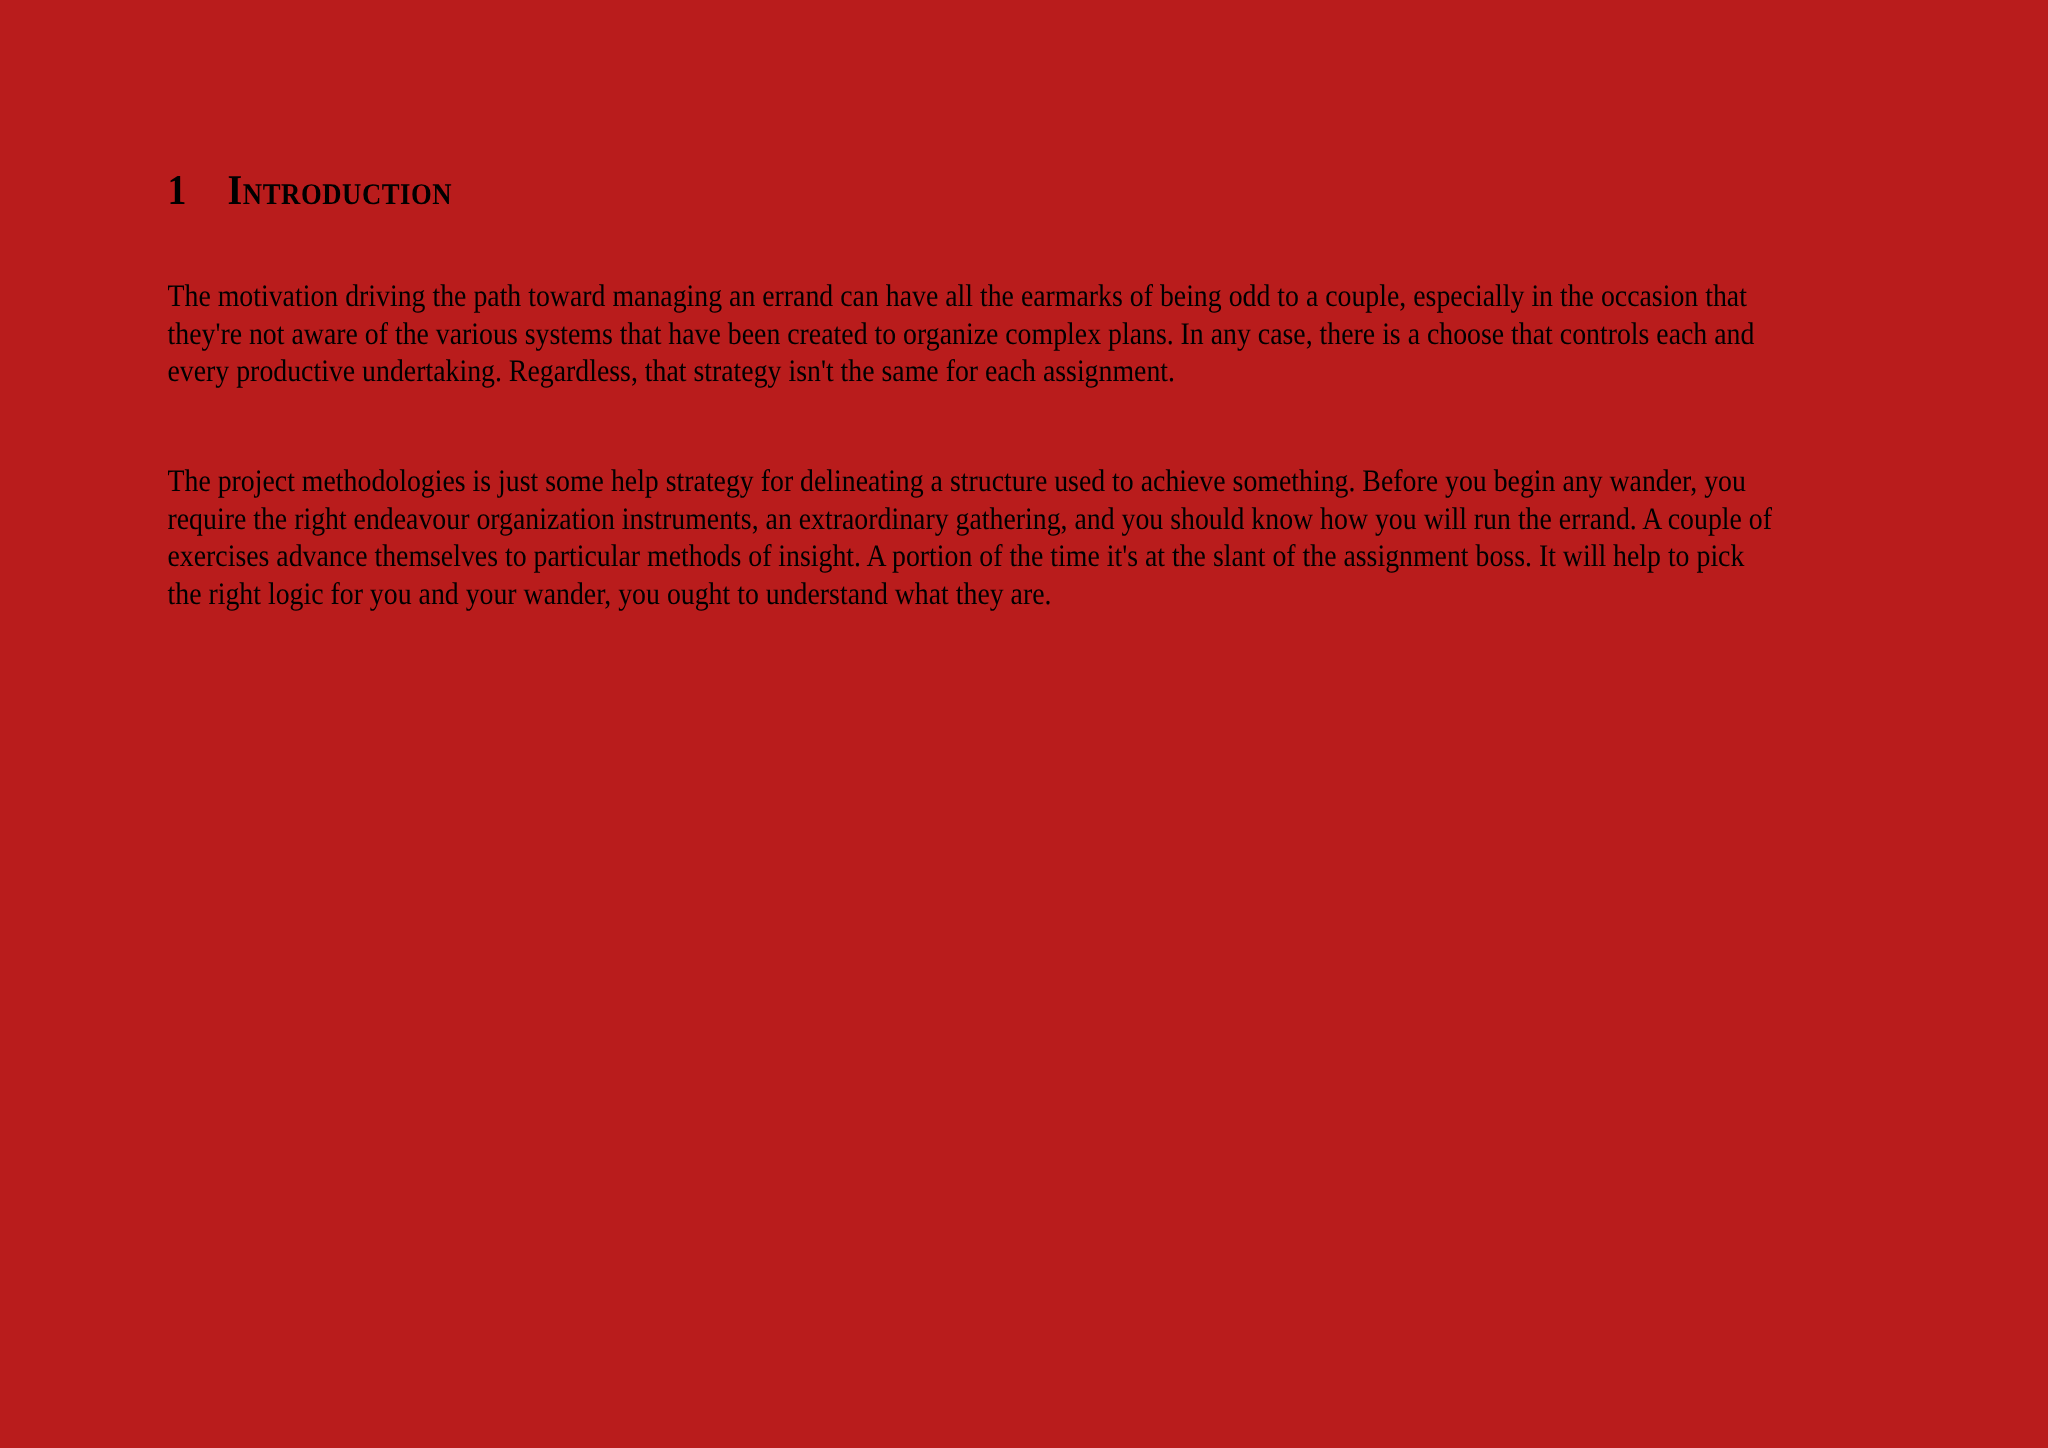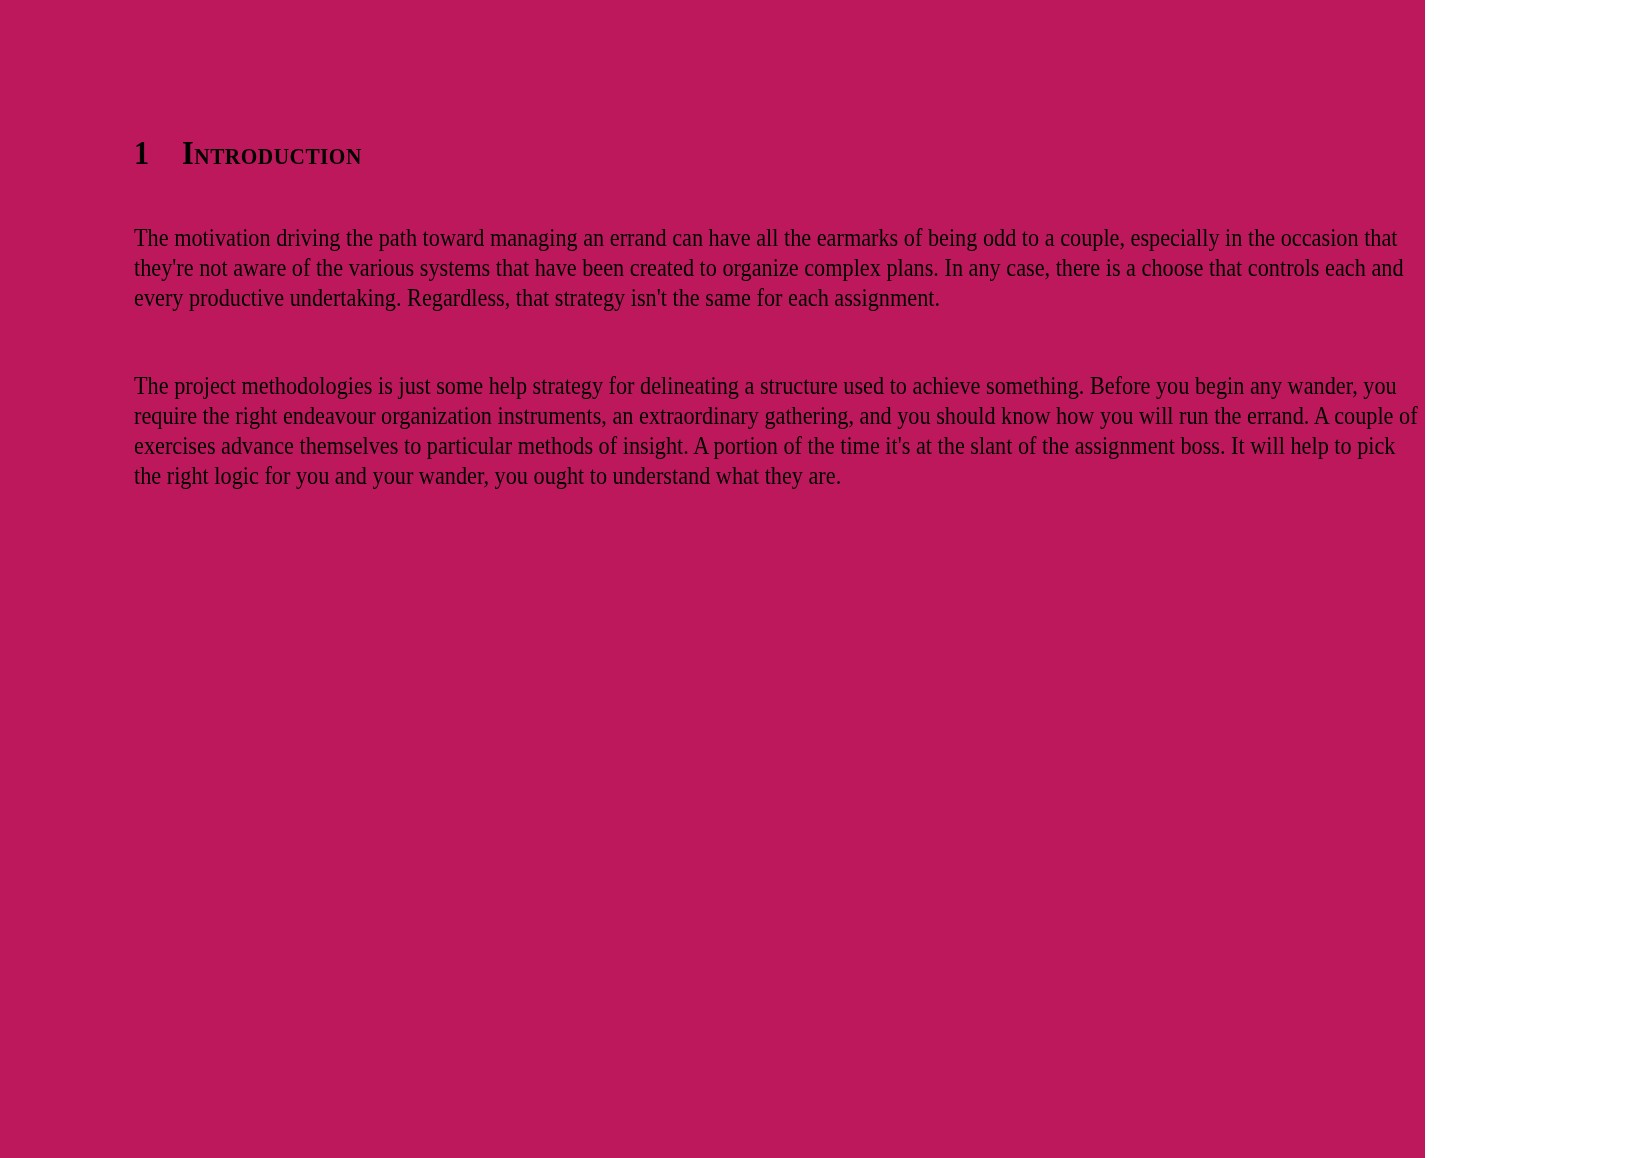--- a/index.html
+++ b/index.html
@@ -2,23 +2,23 @@
 <html><head>
 <meta charset="utf-8">
 <style>
   html, body {
     margin: 0;
     padding: 0;
     background: #ffffff;
   }
   .page {
     position: relative;
-    width: 1425px;
+    width: 1638px;
     height: 1158px;
-    background: #be185d;
+    background: #b91c1c;
     overflow: hidden;
   }
   .content {
     position: absolute;
     left: 134px;
     top: 0;
     width: 1650px;
     height: 1158px;
     transform: scaleX(0.89);
     transform-origin: 0 0;

